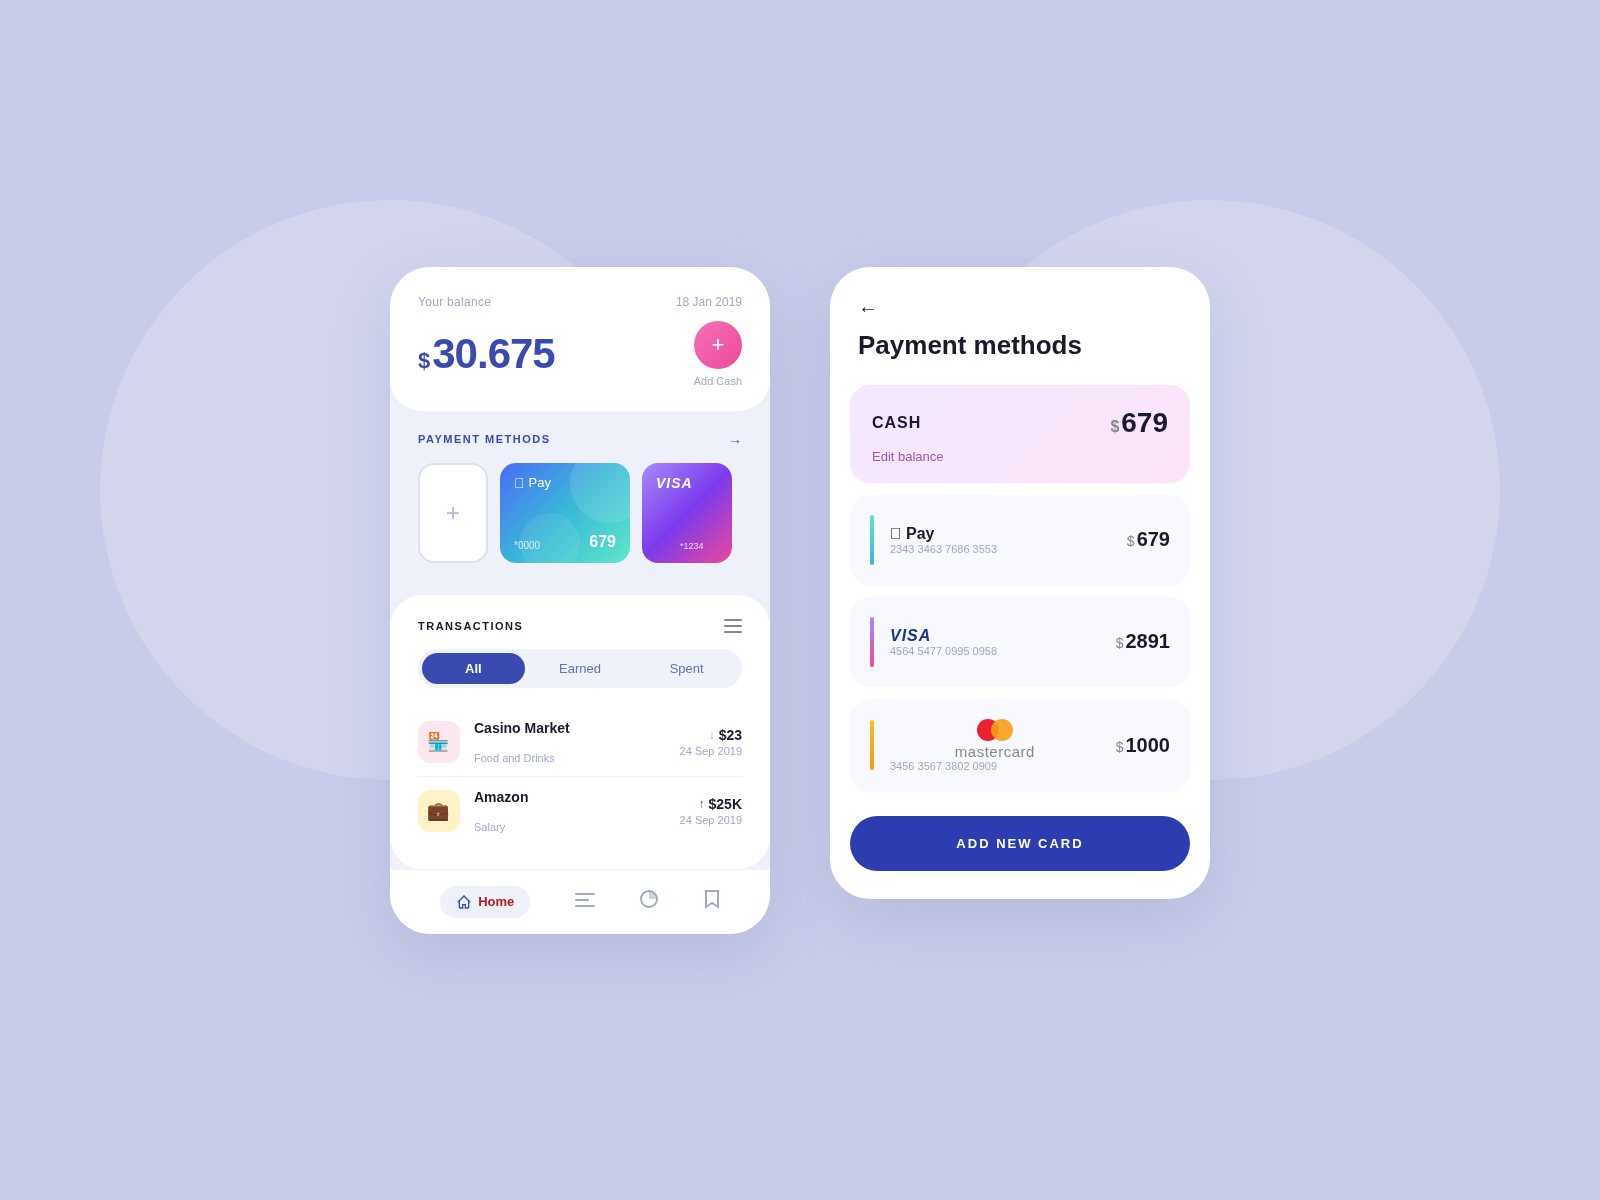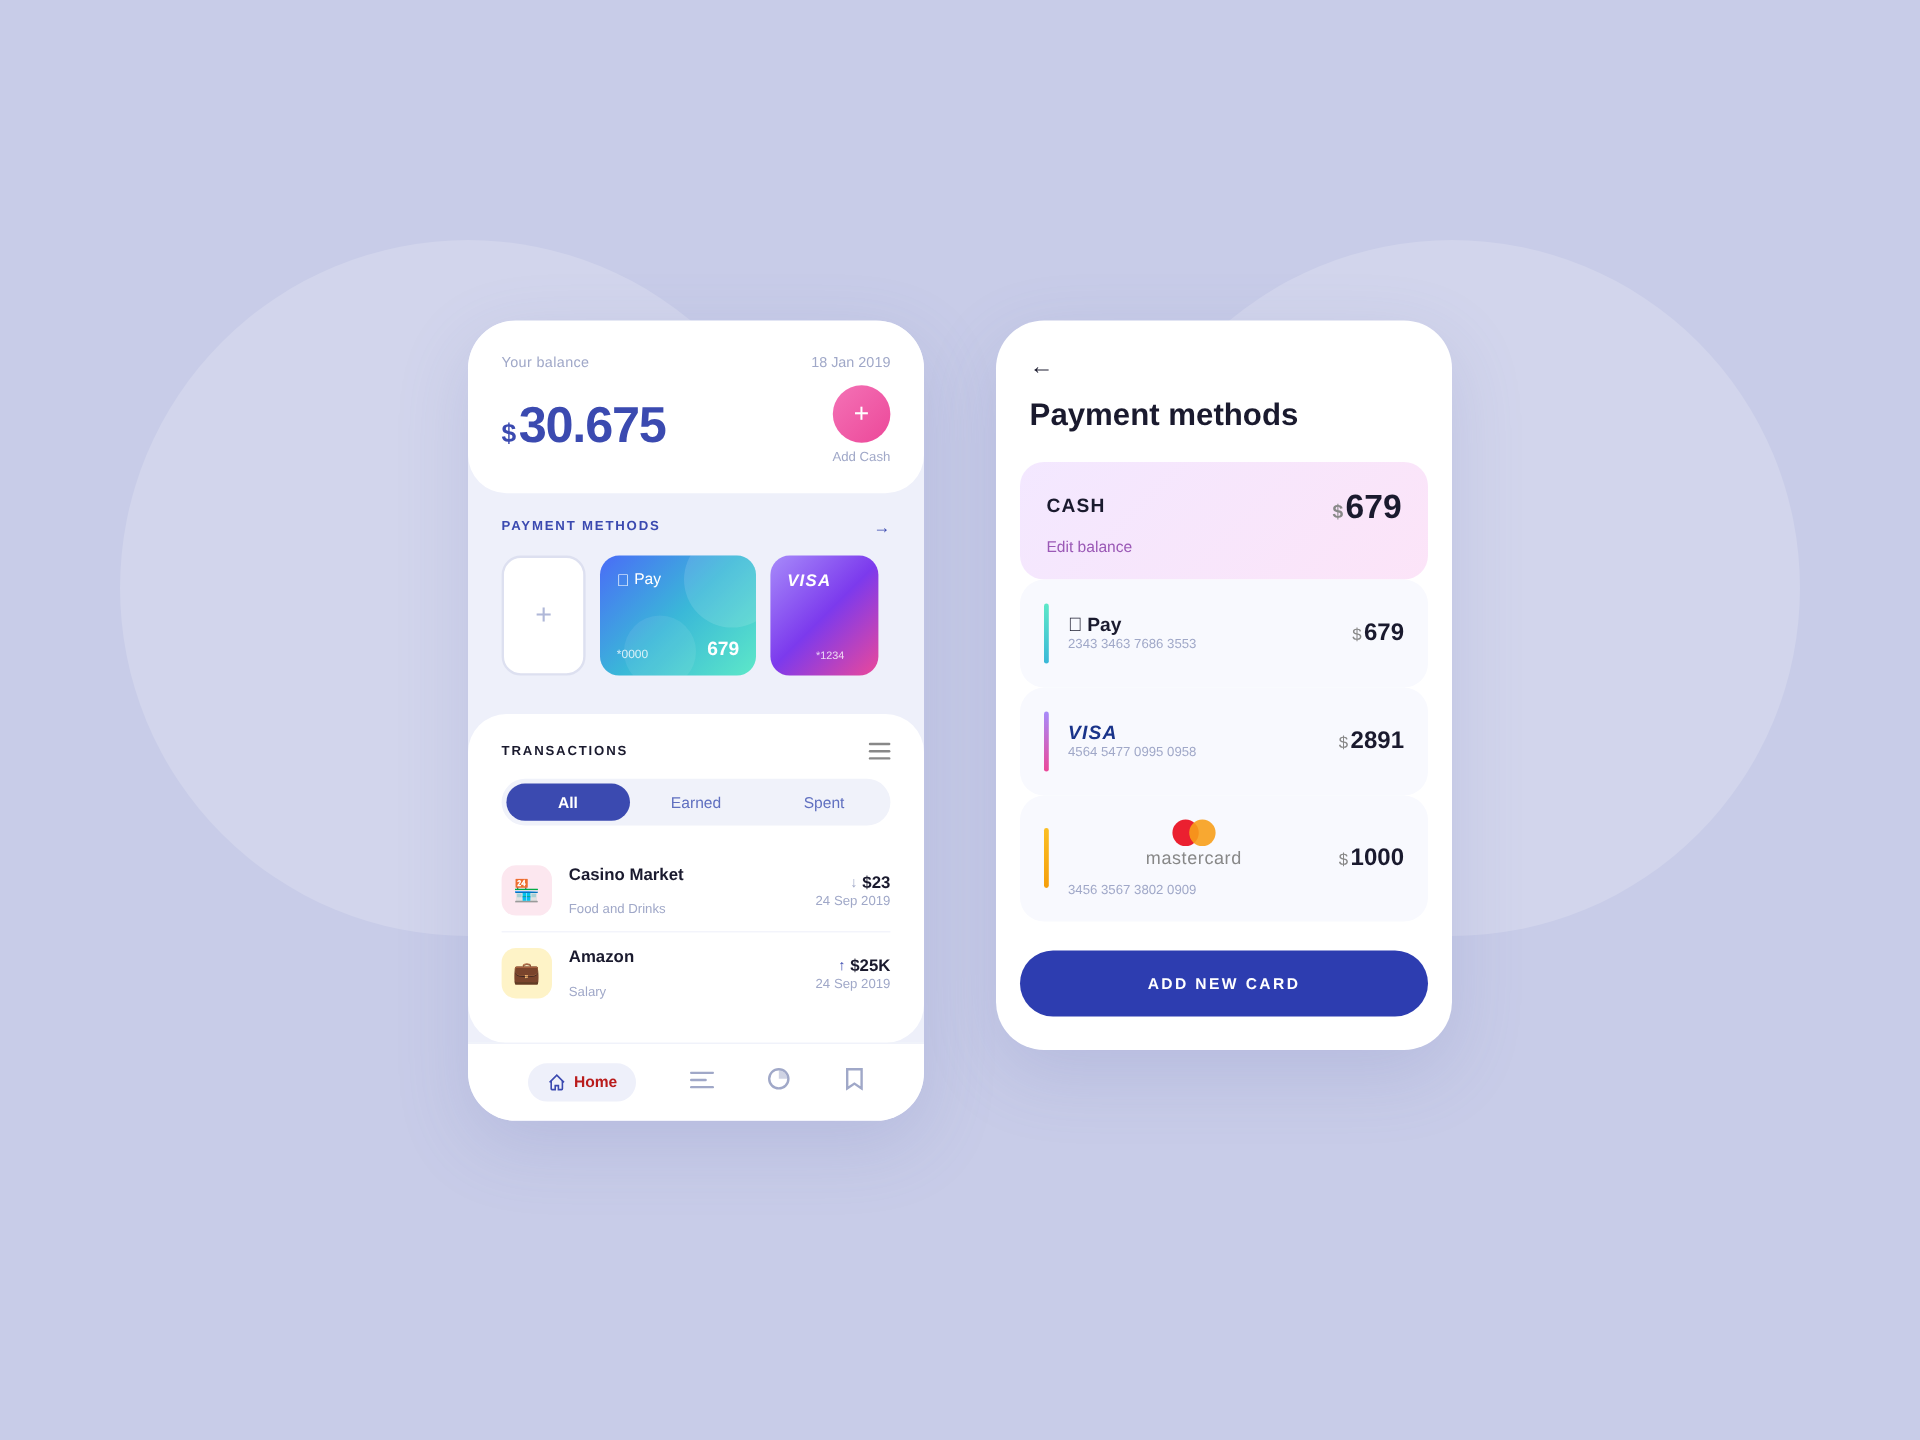--- a/index.html
+++ b/index.html
@@ -461,20 +461,21 @@
       font-size: 26px;
       font-weight: 600;
       color: #1a1a2e;
     }
 
     .payment-cards-list {
       flex: 1;
       padding: 8px 20px;
       display: flex;
       flex-direction: column;
+      gap: 12px;
       overflow-y: auto;
     }
 
     .payment-card-item {
       background: #f8f9fe;
       border-radius: 20px;
       padding: 20px 20px;
       display: flex;
       align-items: center;
       gap: 16px;
@@ -811,21 +812,21 @@
       <div class="payment-card-item">
         <div class="card-color-bar bar-orange"></div>
         <div class="card-info">
           <div class="mastercard-logo">
             <div class="mastercard-circles">
               <div class="mc-circle-red"></div>
               <div class="mc-circle-yellow"></div>
             </div>
             <span class="mastercard-text">mastercard</span>
           </div>
-          <div class="card-number-text" style="margin-top:12px;">3456 3567 3802 0909</div>
+          <div class="card-number-text" style="margin-top:0;">3456 3567 3802 0909</div>
         </div>
         <div class="card-amount">
           <span class="card-amount-dollar">$</span>
           <span>1000</span>
         </div>
       </div>
 
     </div>
 
     <button class="add-new-card-btn">ADD NEW CARD</button>

